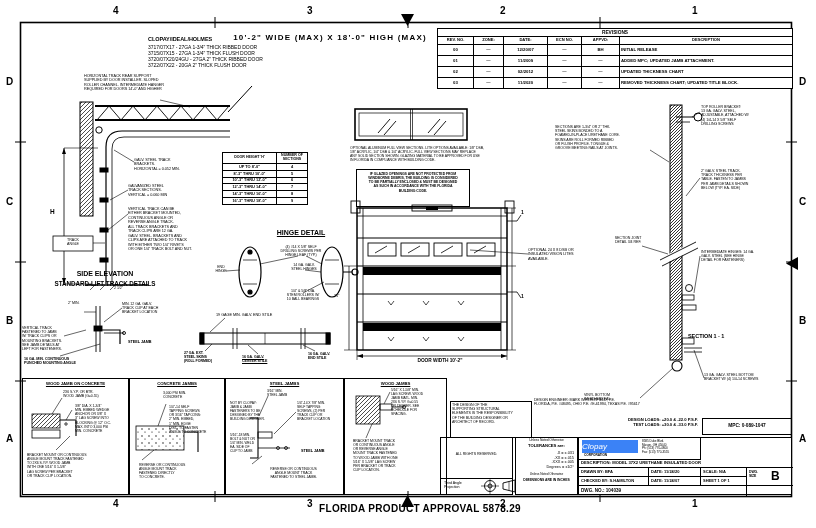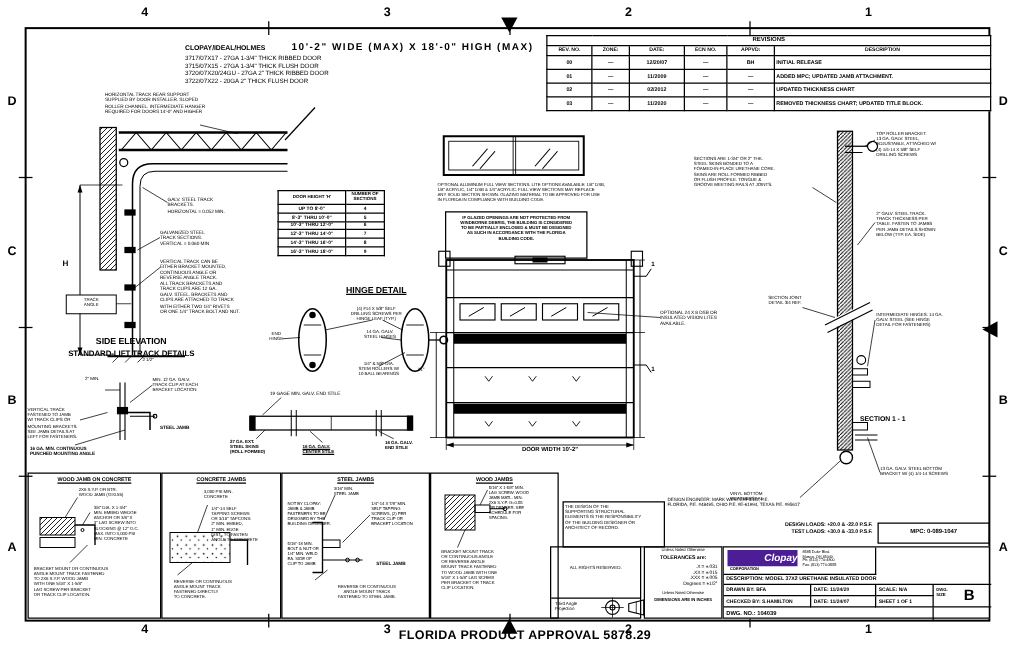--- a/index.html
+++ b/index.html
@@ -18,22 +18,22 @@
   .rev td, .rev th { border:1px solid #000; font-size:4.3px; padding:0 1px; text-align:center;
                      font-weight:bold; line-height:1.1; height:11px; }
   .rev .rt-title { height:8px; font-size:4.8px; }
   .rev th { height:8px; font-size:4.1px; }
   .rev .desc { text-align:left; }
   .ht td, .ht th { border:1px solid #000; font-size:3.9px; padding:0 1px; text-align:center;
                    font-weight:bold; line-height:1.05; height:6.8px; }
   .ht th { font-size:3.6px; height:11px; }
   .tb { position:absolute; border:1.6px solid #000; background:#fff; }
   .tbc { position:absolute; border-right:1px solid #000; border-bottom:1px solid #000; }
-  .logo-box { position:absolute; background:#4c1d95; color:#fff; font-style:italic; font-weight:bold;
-              font-size:8px; text-align:right; line-height:13px; }
+  .logo-box { position:absolute; background:#3b82f6; color:#fff; font-style:italic; font-weight:normal;
+              font-size:8px; text-align:left; line-height:13px; }
 </style>
 </head>
 <body>
 
 <div class="sheet">
 
   <svg class="lw" width="816" height="528" viewBox="0 0 816 528">
     <defs>
       <pattern id="h1" patternUnits="userSpaceOnUse" width="4" height="4">
         <path d="M0,4 L4,0" stroke="#000" stroke-width="0.7"></path>

